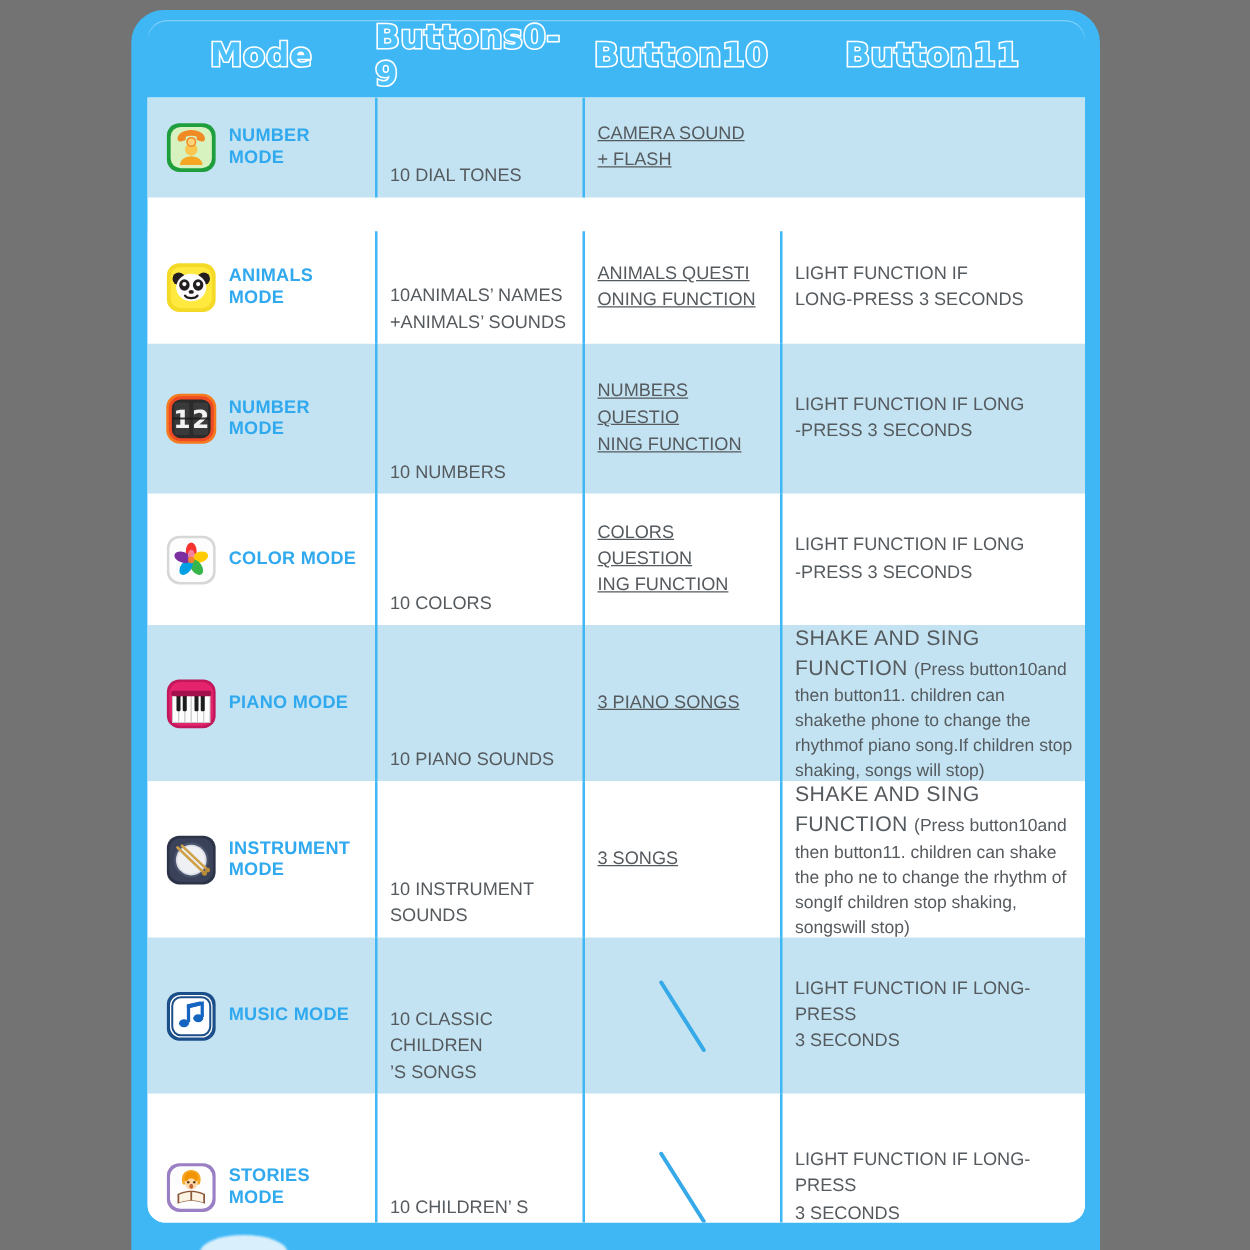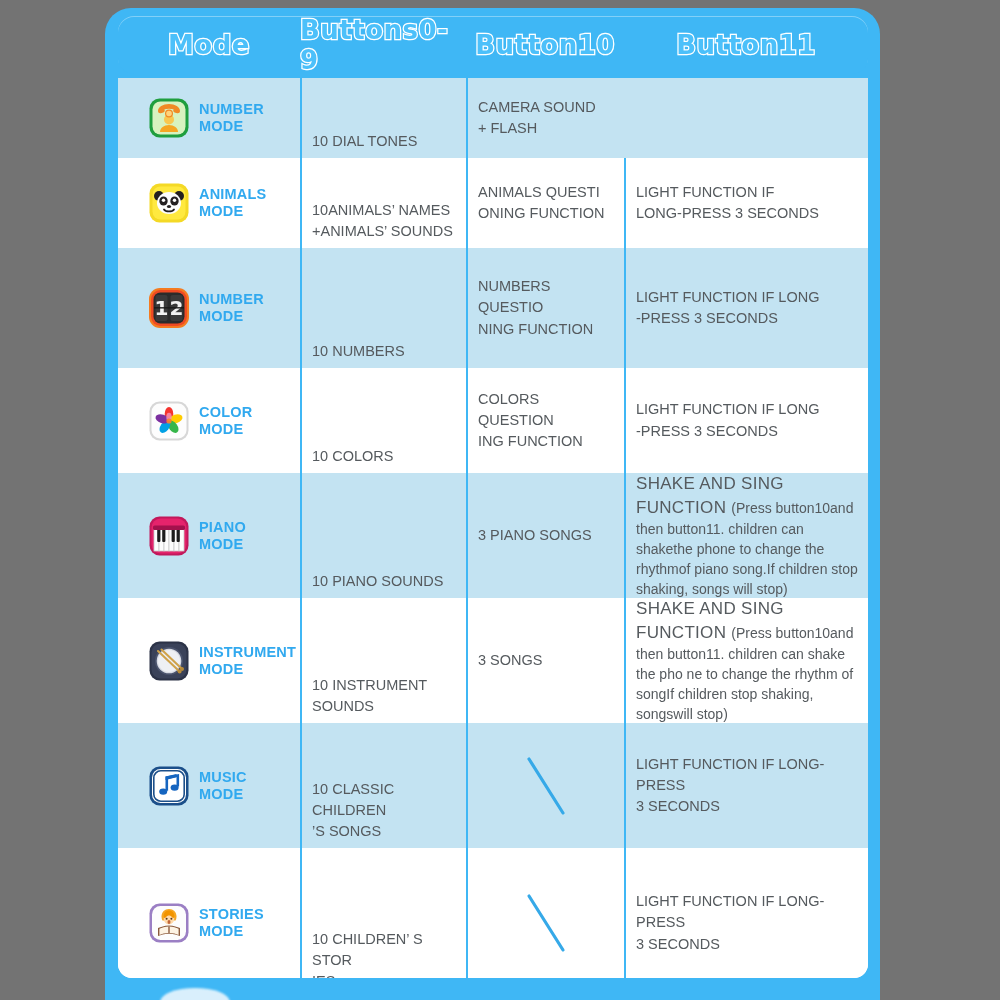--- a/index.html
+++ b/index.html
@@ -62,23 +62,23 @@
     box-sizing:border-box;
     display:flex;align-items:center;
     padding:6px 10px;
     color:#555a5e;
     font-size:14.5px;
     line-height:1.45;
     position:relative;
   }
   .cell + .cell{border-left:2px solid #3fb7f5;}
 
-  .col-mode{width:182px;padding-left:30px;}
+  .col-mode{width:182px;padding-left:14px;}
   .col-b09{width:166px;align-items:flex-end;}
-  .col-b10{width:158px;}
+  .col-b10{width:158px;text-decoration:underline;}
   .col-b11{width:244px;}
 
   .col-b09 .txt,.col-b10 .txt{display:block;}
   .modelabel{
     color:#31a9ef;font-weight:bold;font-size:14.5px;letter-spacing:.2px;
     line-height:1.15;
   }
 
   
   .icon{
@@ -132,21 +132,21 @@
           </span>
           <span class="modelabel">NUMBER MODE</span>
         </div>
         <div class="cell col-b09">
           <span class="txt">10 DIAL TONES</span>
         </div>
         <div class="cell col-b10">
           <span class="txt">CAMERA SOUND<br>+ FLASH</span>
         </div>
       </div>
-      <div class="row plain" style="height: 90px;">
+      <div class="row plain" style="height: 90px; margin-top: 27px;">
         <div class="cell col-mode">
           <span class="icon">
             <svg viewBox="0 0 42 42">
               <rect x="1.5" y="1.5" width="39" height="39" rx="10" fill="#f4d926"></rect>
               <rect x="4.5" y="4.5" width="33" height="33" rx="8" fill="#ffe93f"></rect>
               <circle cx="11" cy="14" r="5" fill="#231f20"></circle>
               <circle cx="31" cy="14" r="5" fill="#231f20"></circle>
               <ellipse cx="21" cy="21" rx="12" ry="11" fill="#fdfdfd"></ellipse>
               <ellipse cx="15.5" cy="19" rx="4.2" ry="4.6" fill="#231f20"></ellipse>
               <ellipse cx="26.5" cy="19" rx="4.2" ry="4.6" fill="#231f20"></ellipse>

